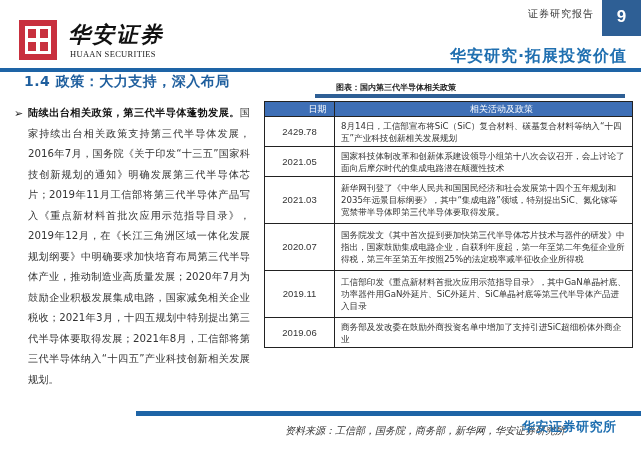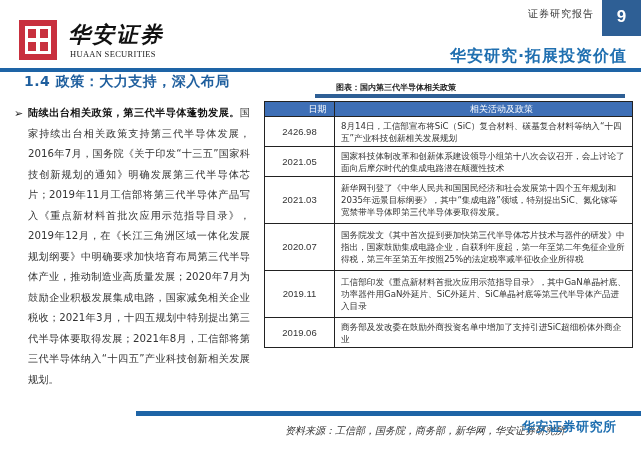--- a/index.html
+++ b/index.html
@@ -64,21 +64,21 @@
 
 <table class="policy">
   <thead>
     <tr>
       <th>日期</th>
       <th>相关活动及政策</th>
     </tr>
   </thead>
   <tbody>
     <tr style="height:30px">
-      <td class="date">2426.98</td>
+      <td class="date">2429.78</td>
       <td>8月14日，工信部宣布将SiC（SiC）复合材料、碳基复合材料等纳入“十四五”产业科技创新相关发展规划</td>
     </tr>
     <tr style="height:30px">
       <td class="date">2021.05</td>
       <td>国家科技体制改革和创新体系建设领导小组第十八次会议召开，会上讨论了面向后摩尔时代的集成电路潜在颠覆性技术</td>
     </tr>
     <tr style="height:47px">
       <td class="date">2021.03</td>
       <td>新华网刊登了《中华人民共和国国民经济和社会发展第十四个五年规划和2035年远景目标纲要》，其中“集成电路”领域，特别提出SiC、氮化镓等宽禁带半导体即第三代半导体要取得发展。</td>
     </tr>

